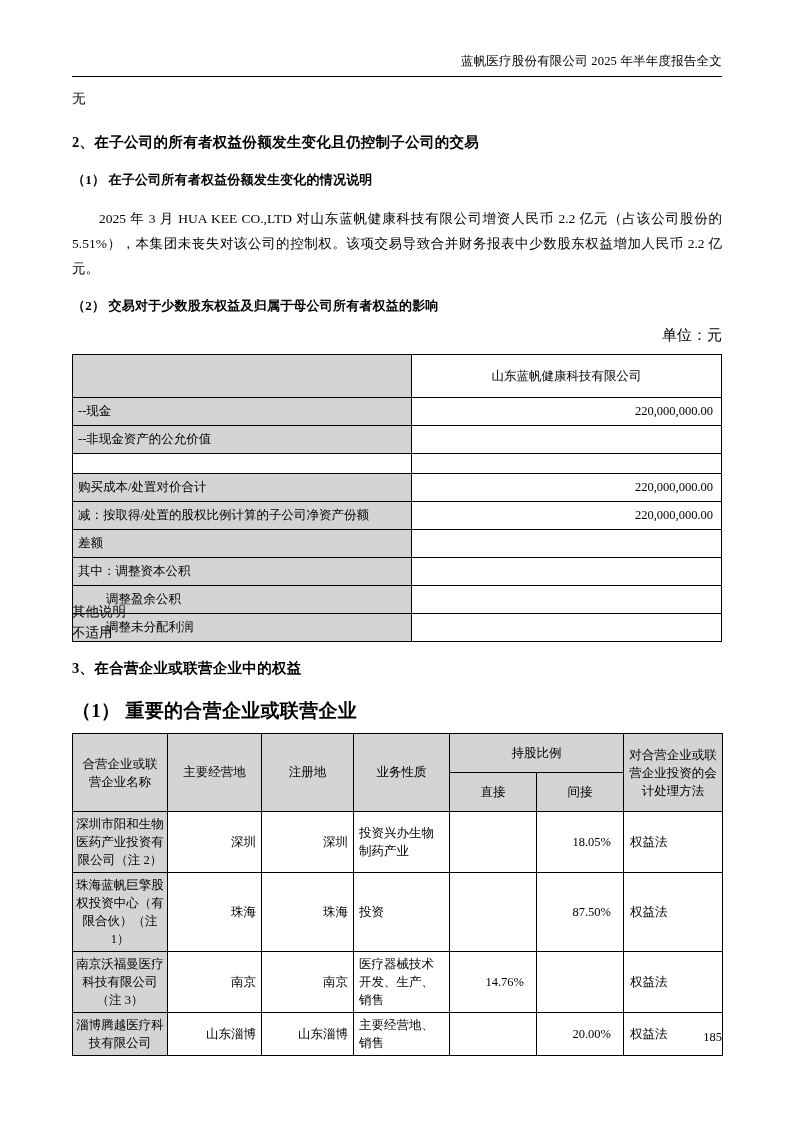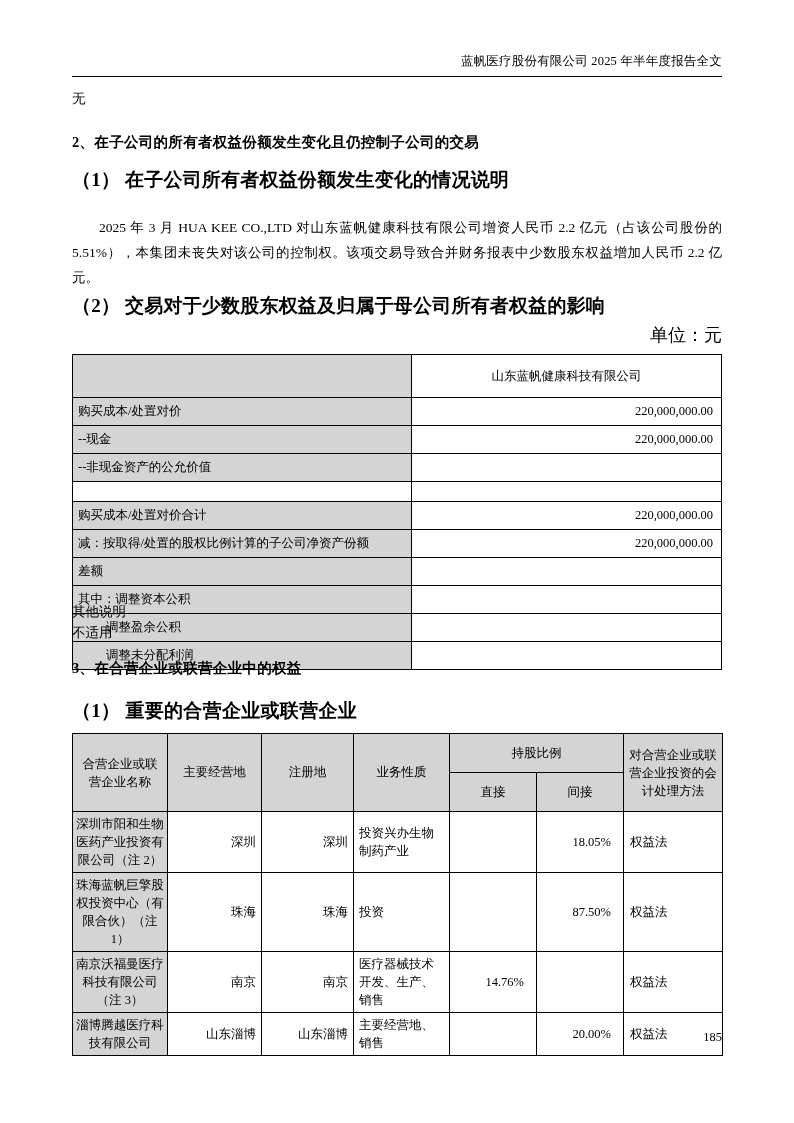--- a/index.html
+++ b/index.html
@@ -53,38 +53,38 @@
     line-height: 21px;
   }
   .h2 {
     font-weight: bold;
     font-size: 14.5px;
     line-height: 22px;
     letter-spacing: 0.3px;
   }
   .h3 {
     font-weight: bold;
-    font-size: 19px;
+    font-size: 13px;
     line-height: 20px;
     letter-spacing: 0.2px;
   }
   .h3b {
     font-weight: bold;
     font-size: 19px;
     line-height: 21px;
     letter-spacing: 0.3px;
   }
   .para {
     font-size: 13.5px;
     line-height: 25px;
     text-align: justify;
     text-indent: 2em;
   }
   .unit-line {
-    font-size: 18px;
+    font-size: 15px;
     line-height: 18px;
     text-align: right;
   }
   .page-num {
     position: absolute;
     left: 72px;
     top: 1030px;
     width: 650px;
     text-align: right;
     font-size: 12.5px;
@@ -183,42 +183,38 @@
   </div>
 
   <div class="content" style="top:131px;">
     <div class="h2">2、在子公司的所有者权益份额发生变化且仍控制子公司的交易</div>
   </div>
 
   <div class="content" style="top:170px;">
     <div class="h3">（1）  在子公司所有者权益份额发生变化的情况说明</div>
   </div>
 
-  <div class="content" style="top:215px;">
+  <div class="content" style="top:206px;">
     <div class="para">2025 年 3 月 HUA KEE CO.,LTD 对山东蓝帆健康科技有限公司增资人民币 2.2 亿元（占该公司股份的 5.51%），本集团未丧失对该公司的控制权。该项交易导致合并财务报表中少数股东权益增加人民币 2.2 亿元。</div>
   </div>
 
   <div class="content" style="top:296px;">
     <div class="h3">（2）  交易对于少数股东权益及归属于母公司所有者权益的影响</div>
   </div>
 
   <div class="content" style="top:326px;">
     <div class="unit-line">单位：元</div>
   </div>
 
   <div class="content" style="top:354px;">
     <table class="t1">
       <tbody>
         <tr>
           <td class="shade lbl"></td>
           <td class="hdr-co">山东蓝帆健康科技有限公司</td>
-        </tr>
-        <tr>
-          <td class="shade lbl">购买成本/处置对价</td>
-          <td class="val">220,000,000.00</td>
         </tr>
         <tr>
           <td class="shade lbl">--现金</td>
           <td class="val">220,000,000.00</td>
         </tr>
         <tr>
           <td class="shade lbl">--非现金资产的公允价值</td>
           <td class="val"></td>
         </tr>
         <tr>

